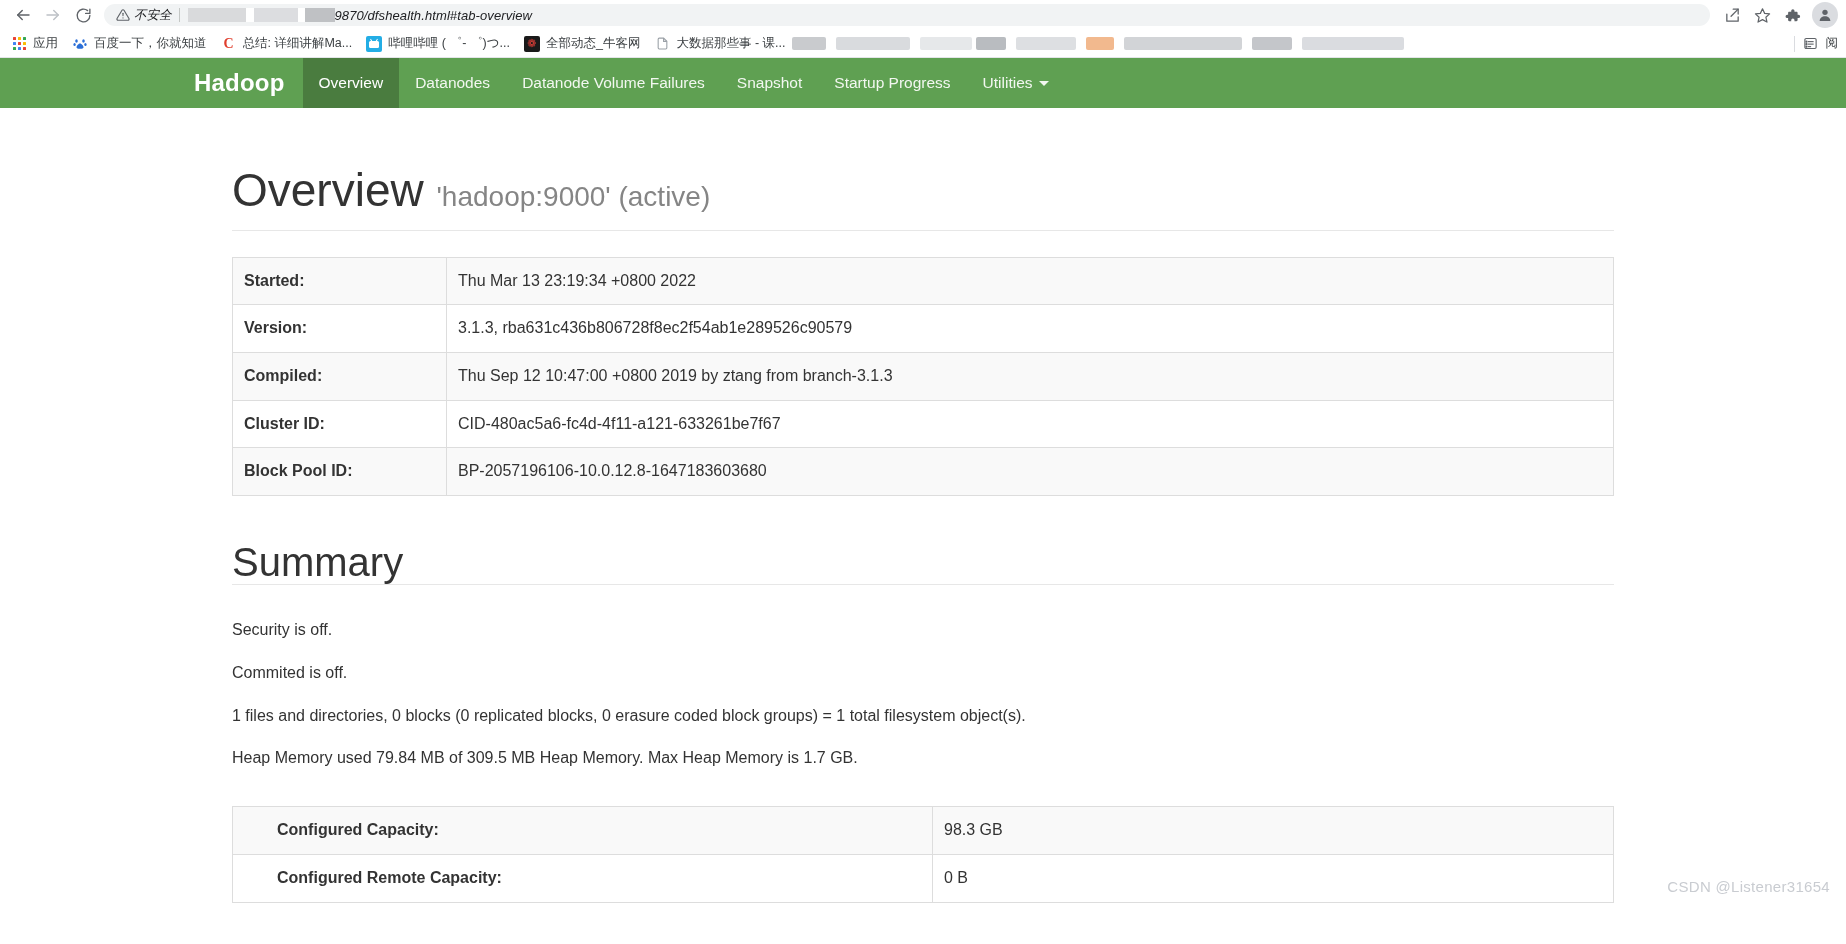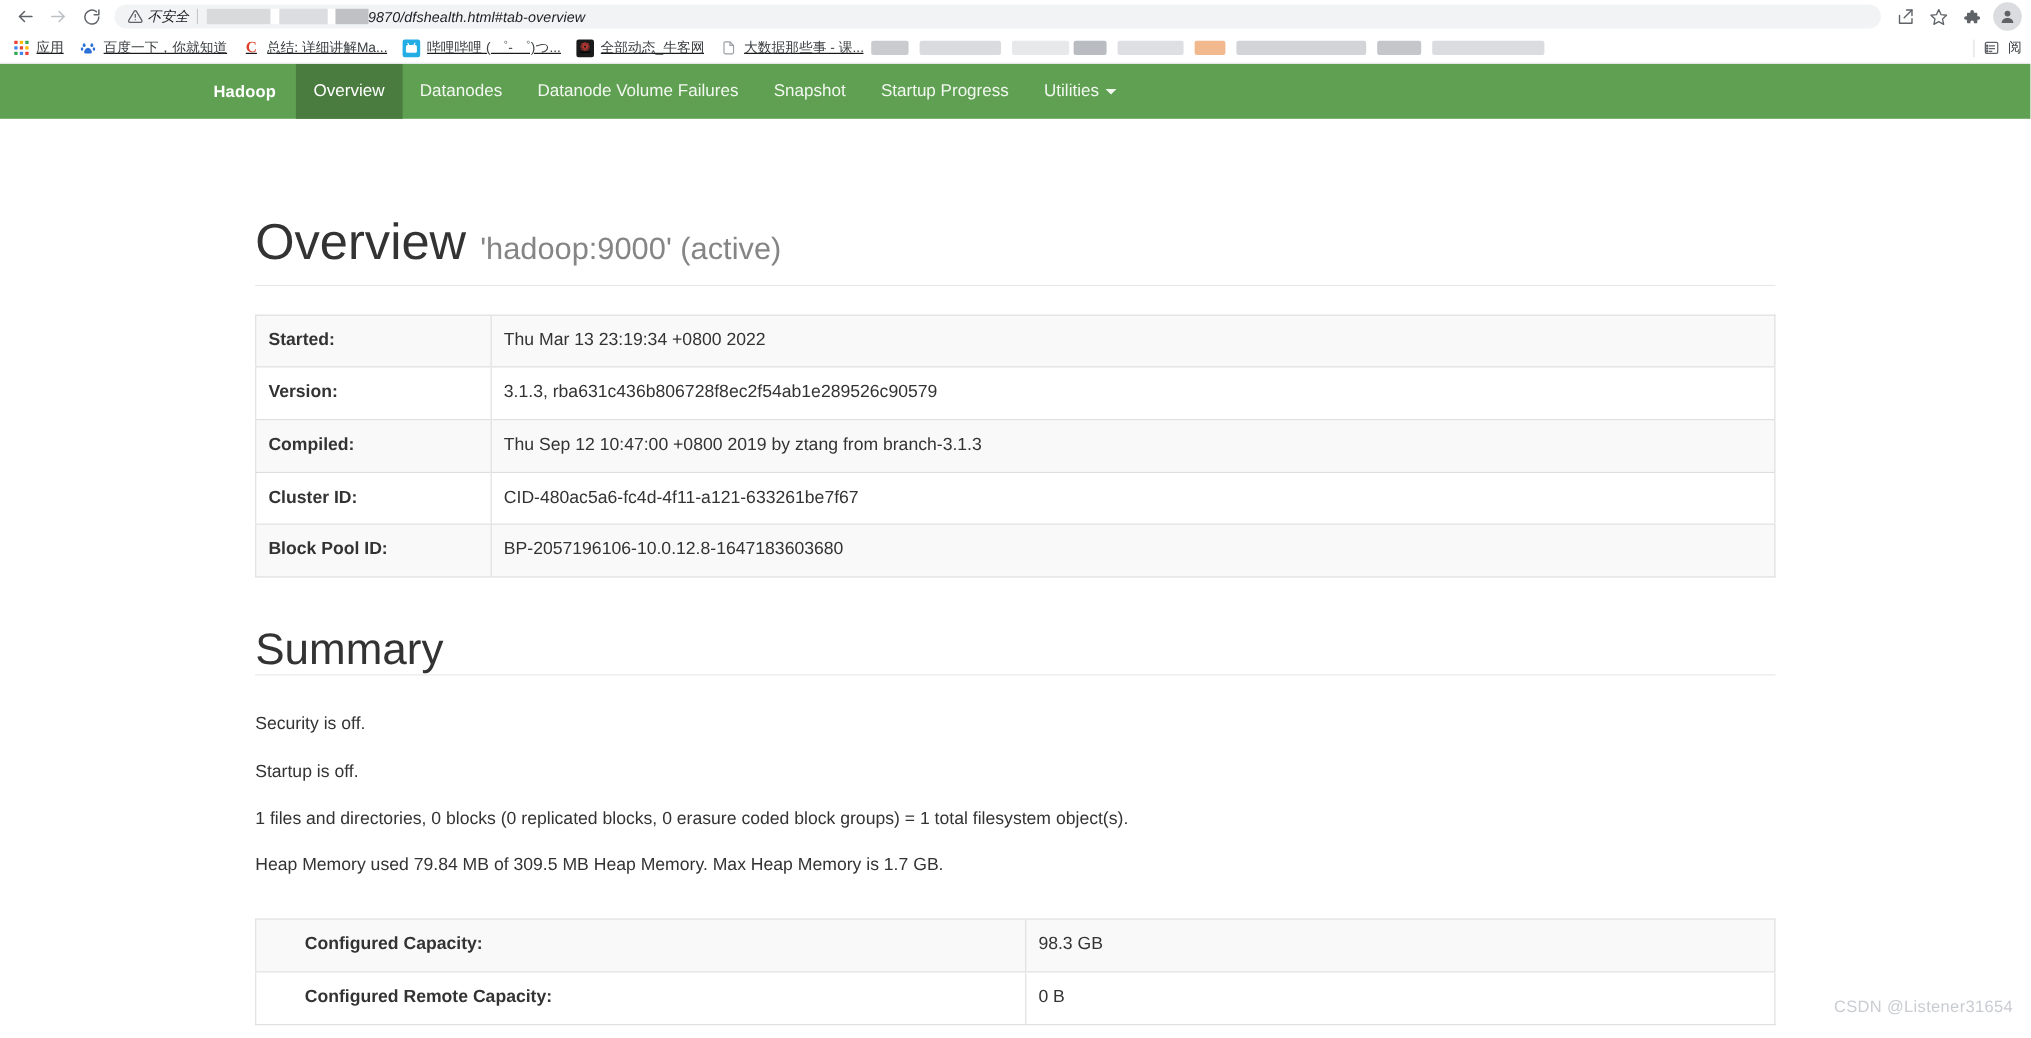--- a/index.html
+++ b/index.html
@@ -106,21 +106,20 @@
     position: relative;
     overflow: hidden;
   }
   .bm {
     display: flex; align-items: center;
     height: 24px;
     padding: 0 7px;
     border-radius: 4px;
     flex: 0 0 auto;
     max-width: 180px;
-    text-decoration: underline;
   }
   .bm-ico {
     width: 16px; height: 16px;
     margin-right: 6px;
     flex: 0 0 auto;
     display: flex; align-items: center; justify-content: center;
     border-radius: 2px;
     font-size: 11px;
     overflow: hidden;
   }
@@ -160,21 +159,21 @@
     height: 50px;
     background: #5fa052;
     display: flex;
     align-items: stretch;
     padding-left: 194px;
     color: #ffffff;
   }
   .hdp-brand {
     display: flex; align-items: center;
     padding: 0 18px 0 0;
-    font-size: 15px;
+    font-size: 24px;
     font-weight: bold;
     color: #ffffff;
     letter-spacing: 0.2px;
   }
   .hdp-nav-item {
     display: flex; align-items: center;
     padding: 0 16px;
     font-size: 15.5px;
     color: #f2f7f0;
     white-space: nowrap;
@@ -200,21 +199,21 @@
   }
   .container {
     width: 1412px;
     margin: 0 auto;
     padding: 0 15px;
   }
   h1.page-title {
     font-size: 46px;
     font-weight: 400;
     color: #333333;
-    margin: 86px 0 0 0;
+    margin: 57px 0 0 0;
     line-height: 1.1;
     padding-bottom: 14px;
     border-bottom: 1px solid #e7e7e7;
   }
   h1.page-title .small {
     font-size: 28px;
     color: #858585;
   }
   h2.section-title {
     font-size: 40px;
@@ -482,21 +481,21 @@
           <th>Block Pool ID:</th>
           <td>BP-2057196106-10.0.12.8-1647183603680</td>
         </tr>
       </tbody>
     </table>
 
     <h2 class="section-title">Summary</h2>
 
     <div class="summary-block">
       <p class="summary-line">Security is off.</p>
-      <p class="summary-line">Startup is off.</p>
+      <p class="summary-line">Commited is off.</p>
       <p class="summary-line">1 files and directories, 0 blocks (0 replicated blocks, 0 erasure coded block groups) = 1 total filesystem object(s).</p>
       <p class="summary-line">Heap Memory used 79.84 MB of 309.5 MB Heap Memory. Max Heap Memory is 1.7 GB.</p>
     </div>
 
     <table class="info-table summary-table">
       <tbody>
         <tr>
           <th>Configured Capacity:</th>
           <td>98.3 GB</td>
         </tr>

